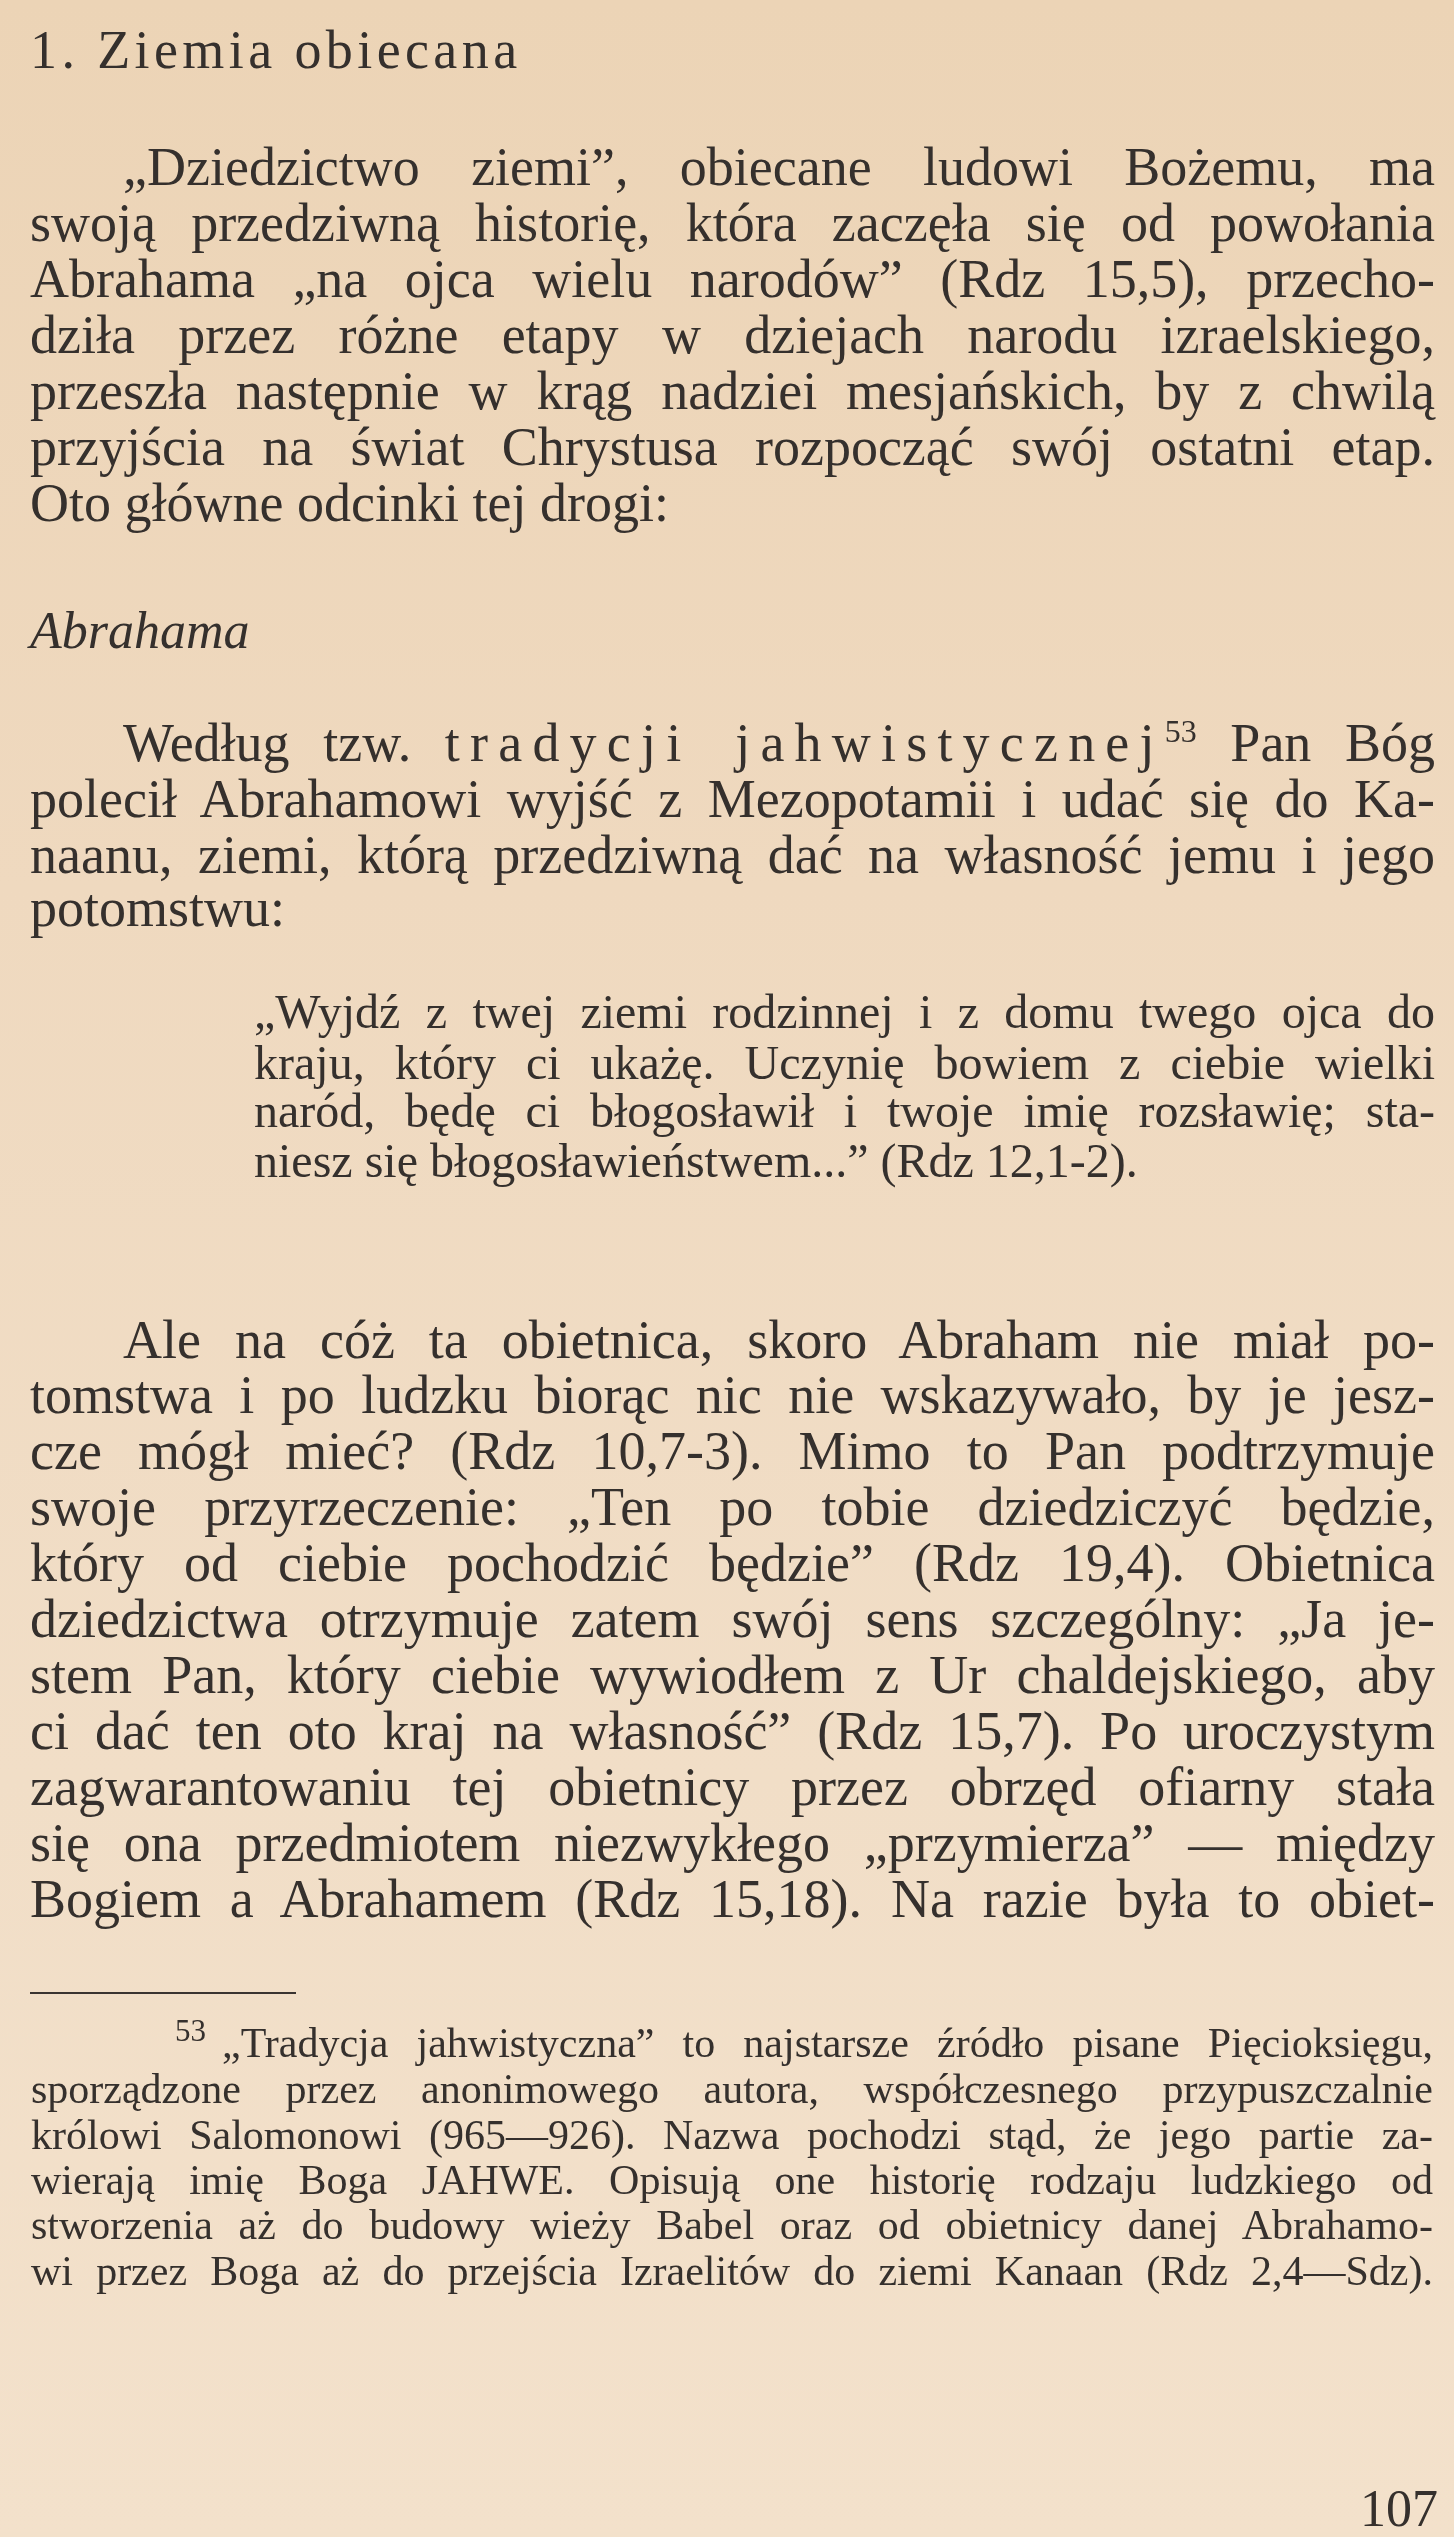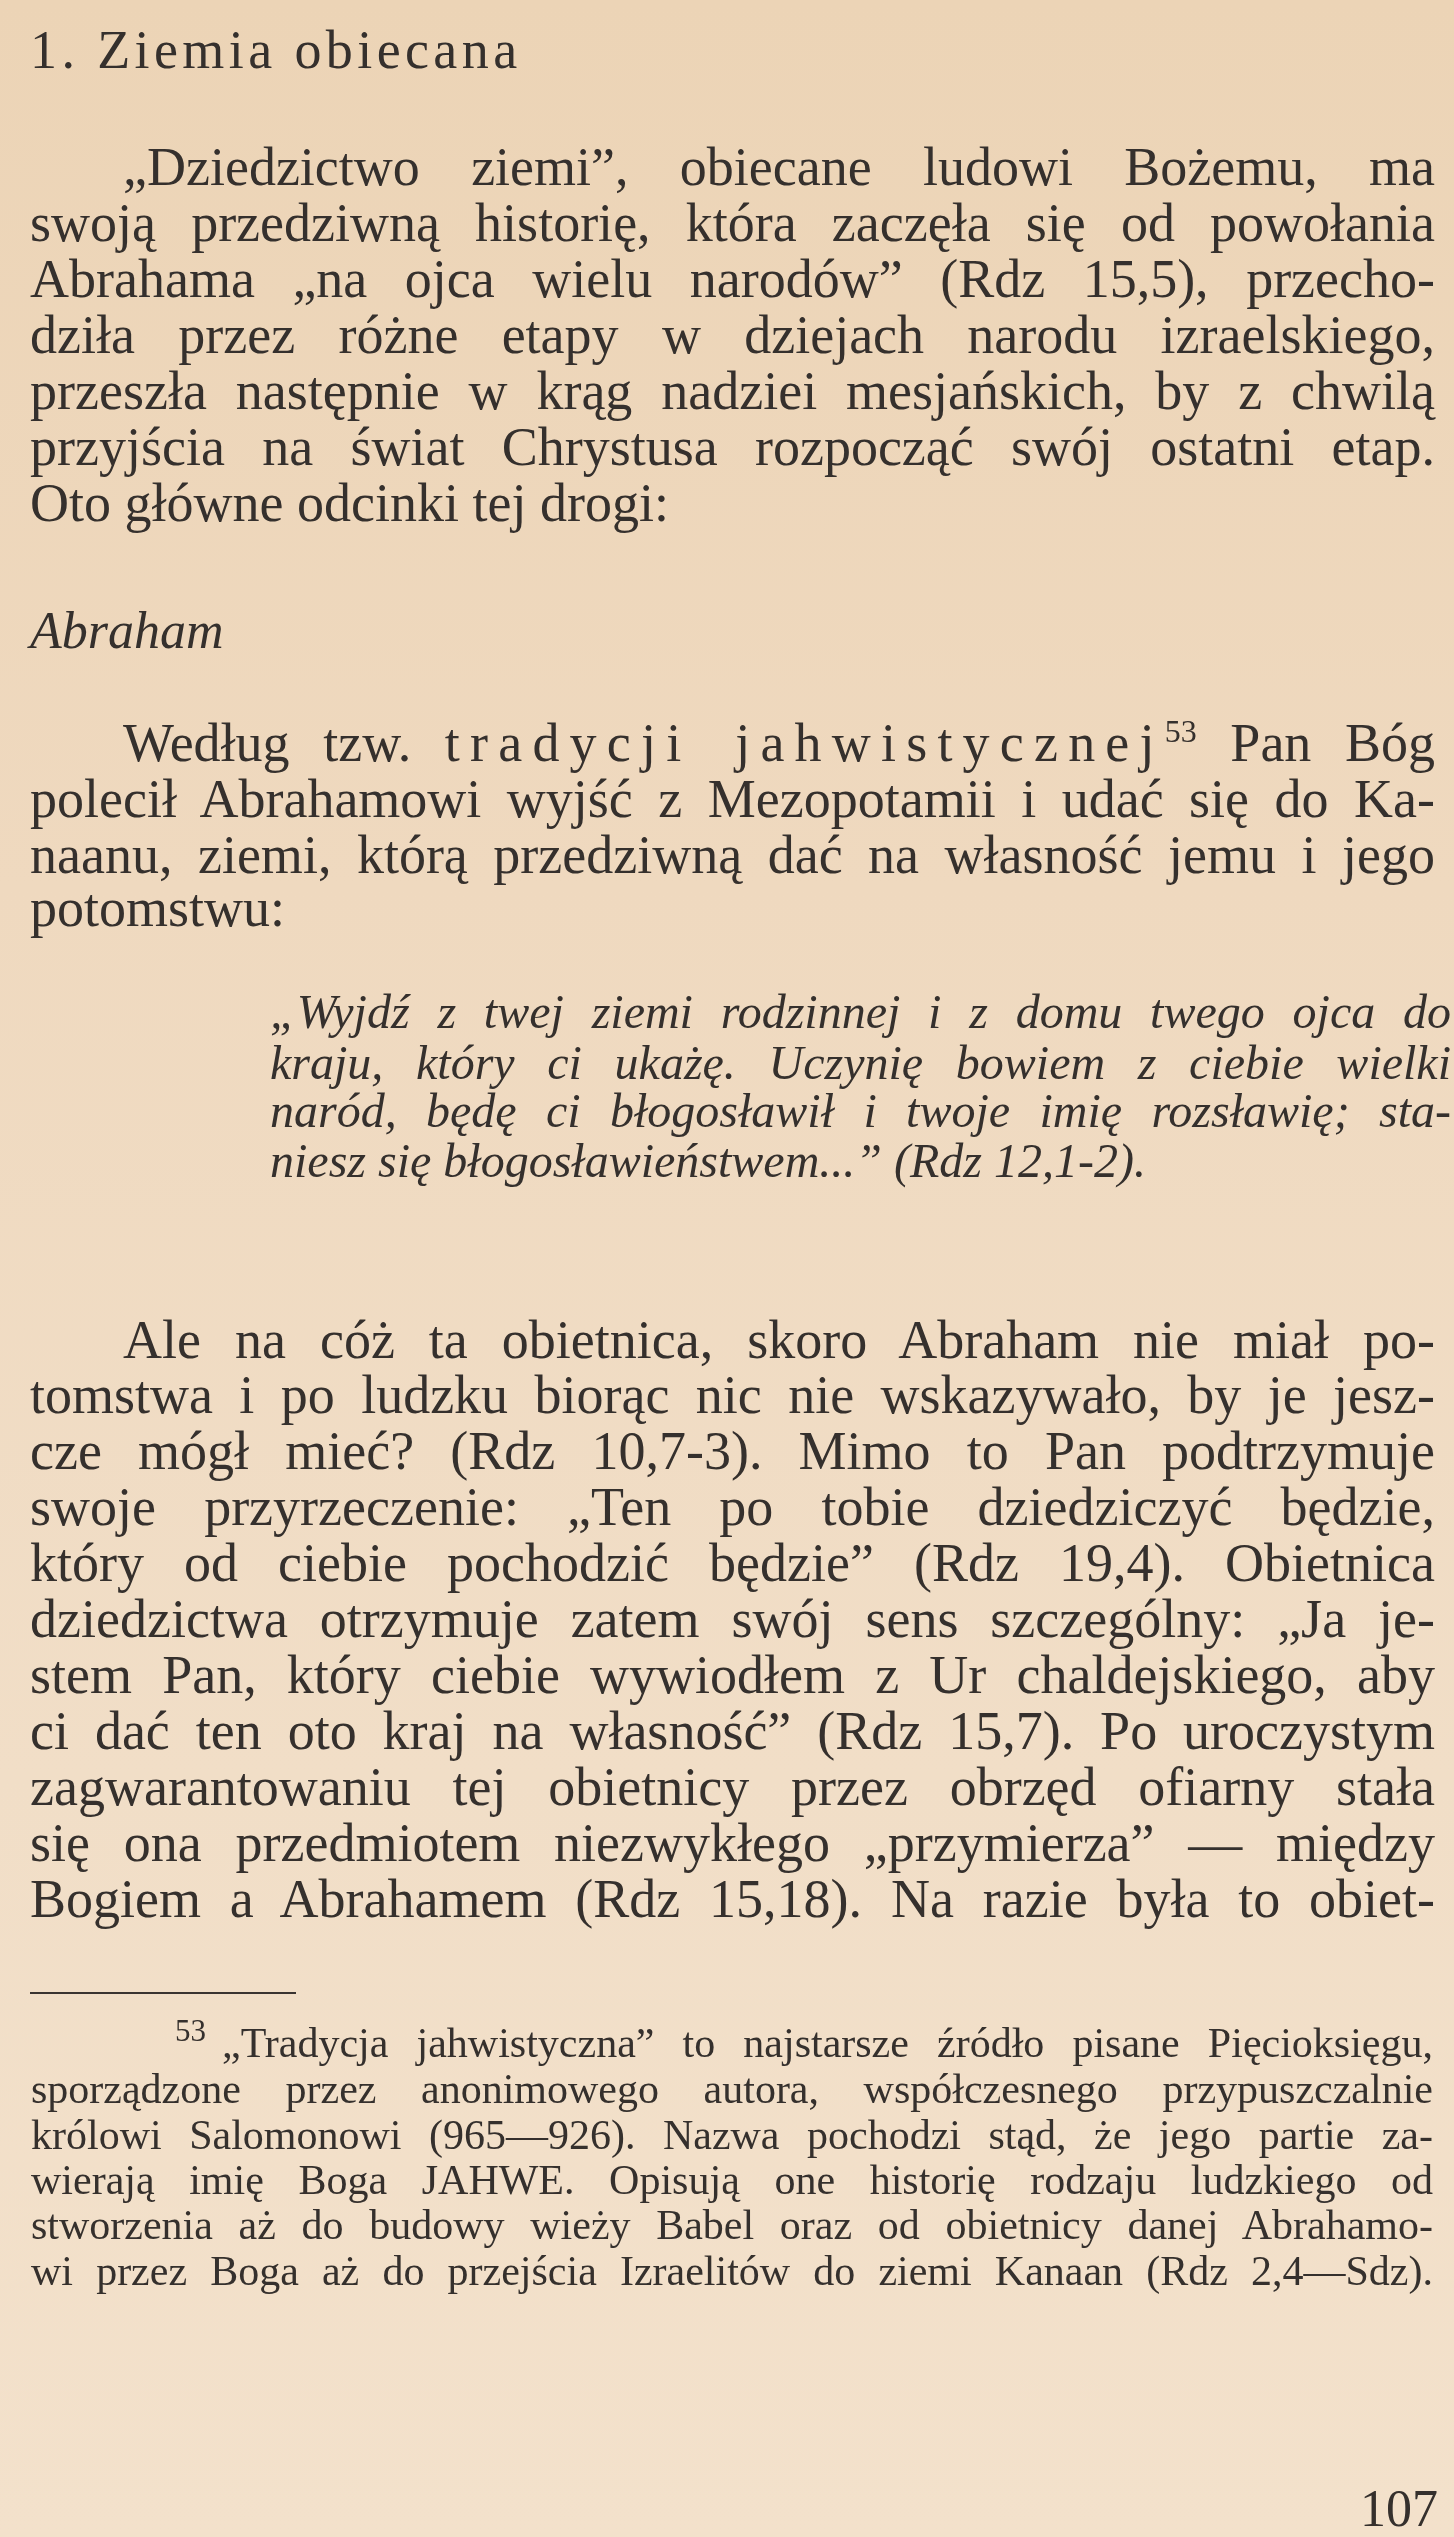--- a/index.html
+++ b/index.html
@@ -11,21 +11,21 @@
   }
   .page { position: absolute; left: 0; top: 0; width: 1455px; height: 2538px; margin-left: 8px; }
   .line {
     position: absolute; white-space: nowrap;
     text-align: justify; text-align-last: justify;
     overflow: visible;
   }
   .body-line { left: 22px; width: 1405px; font-size: 54px; line-height: 54px; height: 54px; }
   .body-line.indent { left: 115px; width: 1312px; }
   .body-line.last { text-align-last: left; }
-  .quote-line { left: 262px; width: 1181px; font-size: 48px; line-height: 48px; height: 48px; font-style: italic; }
+  .quote-line { left: 246px; width: 1181px; font-size: 48px; line-height: 48px; height: 48px; }
   .quote-line.last { text-align-last: left; }
   .fn-line { left: 23px; width: 1402px; font-size: 42px; line-height: 42px; height: 42px; }
   .fn-line.indent { left: 167px; width: 1258px; }
   .heading {
     position: absolute; left: 22px; top: 23px;
     font-size: 54px; line-height: 54px; letter-spacing: 4.4px; white-space: nowrap;
   }
   .subheading {
     position: absolute; left: 22px; top: 605px;
     font-size: 52px; line-height: 52px; font-style: italic; white-space: nowrap;
@@ -51,21 +51,21 @@
   <div>
     <div class="line body-line indent" style="top:140px">„Dziedzictwo ziemi”, obiecane ludowi Bożemu, ma</div>
     <div class="line body-line" style="top:196px">swoją przedziwną historię, która zaczęła się od powołania</div>
     <div class="line body-line" style="top:252px">Abrahama „na ojca wielu narodów” (Rdz 15,5), przecho-</div>
     <div class="line body-line" style="top:308px">dziła przez różne etapy w dziejach narodu izraelskiego,</div>
     <div class="line body-line" style="top:364px">przeszła następnie w krąg nadziei mesjańskich, by z chwilą</div>
     <div class="line body-line" style="top:420px">przyjścia na świat Chrystusa rozpocząć swój ostatni etap.</div>
     <div class="line body-line last" style="top:476px">Oto główne odcinki tej drogi:</div>
   </div>
 
-  <div class="subheading">Abraham</div>
+  <div class="subheading">Abrahama</div>
 
   <div>
     <div class="line body-line indent" style="top:716px"><span>Według tzw.</span> <span class="spaced">tradycji jahwistycznej</span><sup class="fnref">53</sup> <span>Pan Bóg</span></div>
     <div class="line body-line" style="top:772px">polecił Abrahamowi wyjść z Mezopotamii i udać się do Ka-</div>
     <div class="line body-line" style="top:828px">naanu, ziemi, którą przedziwną dać na własność jemu i jego</div>
     <div class="line body-line last" style="top:881px">potomstwu:</div>
   </div>
 
   <div>
     <div class="line quote-line" style="top:988px">„Wyjdź z twej ziemi rodzinnej i z domu twego ojca do</div>

